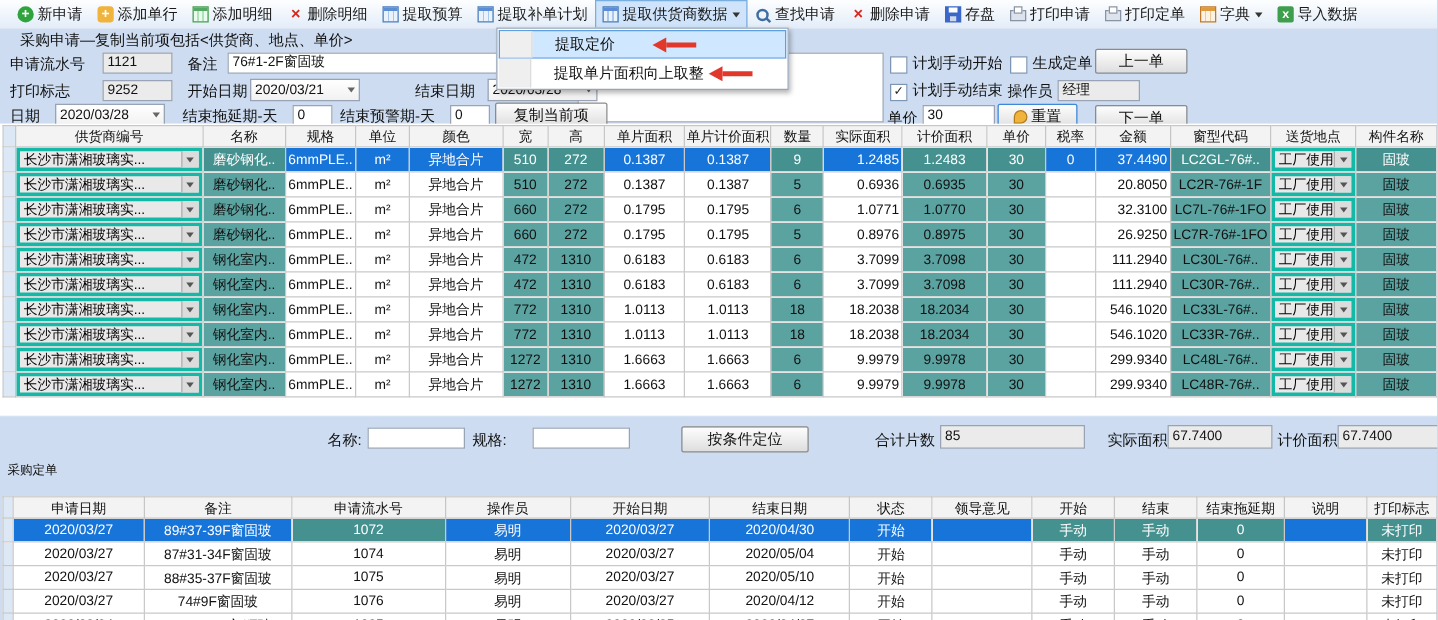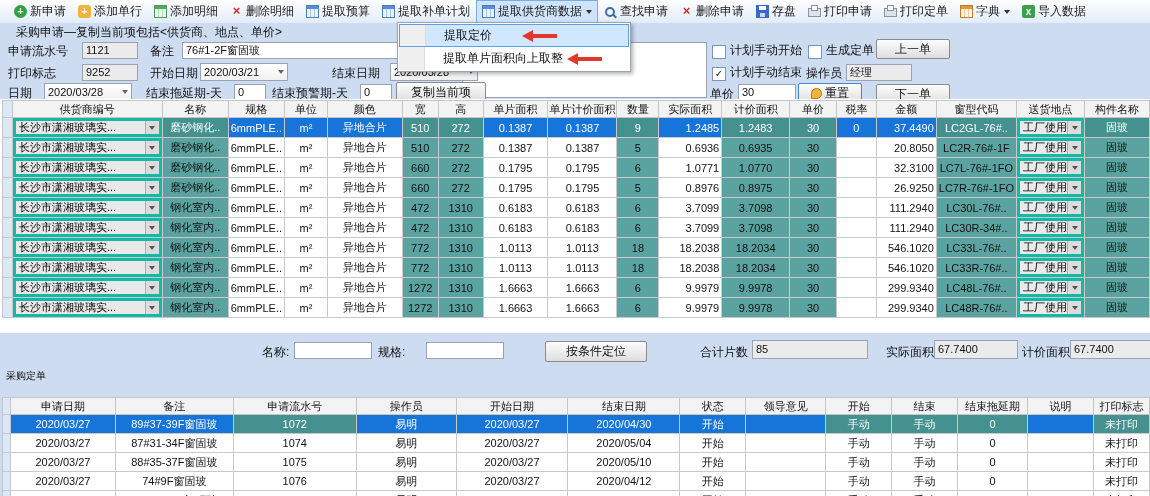--- a/index.html
+++ b/index.html
@@ -465,21 +465,21 @@
             <td class="teal">472</td>
             <td class="teal">1310</td>
             <td>0.6183</td>
             <td>0.6183</td>
             <td class="teal">6</td>
             <td class="ralign">3.7099</td>
             <td class="teal">3.7098</td>
             <td class="teal">30</td>
             <td></td>
             <td class="ralign">111.2940</td>
-            <td class="teal">LC30R-34#..</td>
+            <td class="teal">LC30R-76#..</td>
             <td class="combo-cell">
               <div class="combo">
                 <span class="txt">工厂使用</span>
                 <span class="arr"></span>
               </div>
             </td>
             <td class="teal">固玻</td>
           </tr>
           <tr>
             <td class="gutter"></td>

